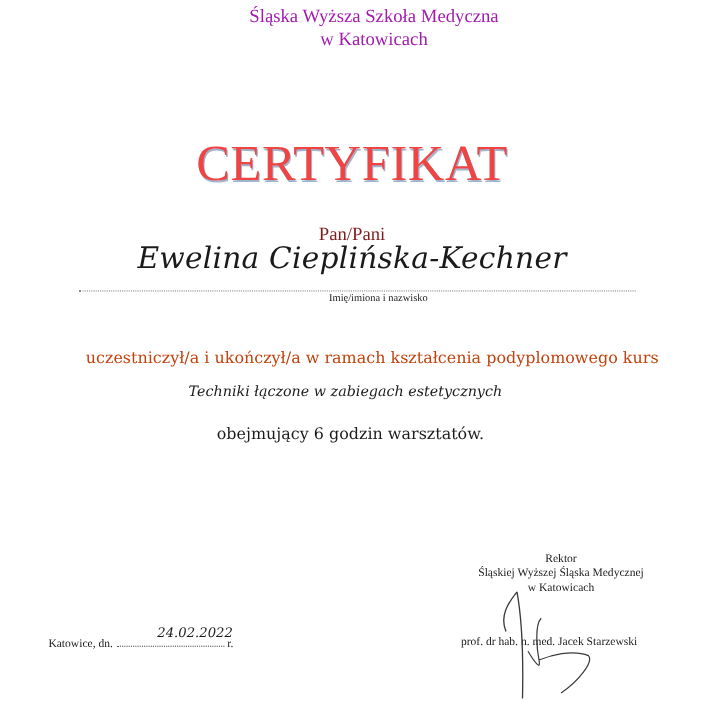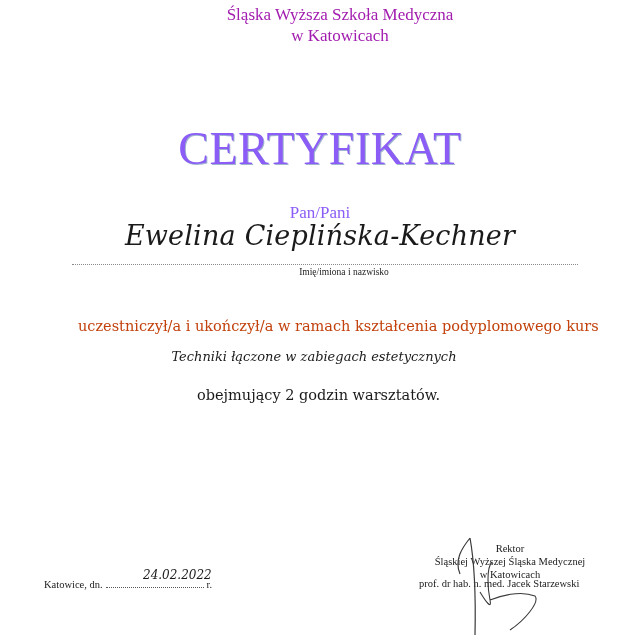--- a/index.html
+++ b/index.html
@@ -1,28 +1,28 @@
 <!DOCTYPE html>
 <html><head>
 <meta charset="utf-8">
 <style>
   html, body { margin: 0; padding: 0; background: #ffffff; }
   body { width: 640px; height: 640px; position: relative; overflow: hidden; font-family: "DejaVu Serif", serif; color: #1a1a1a; }
   .abs { position: absolute; }
   .center { left: 0; width: 640px; text-align: center; }
   .header { color: #a21caf; font-family: "Liberation Serif", serif; font-size: 17px; line-height: 19px; margin-left: 20px; }
-  .title { top: 122px; font-family: "Liberation Serif", serif; font-size: 46px; letter-spacing: 0.5px; color: #8b5cf6; text-shadow: 1px 1px 0 #9fb4cf; }
-  .panpani { top: 203px; font-family: "Liberation Serif", serif; font-size: 17px; color: #8b5cf6; }
+  .title { top: 122px; font-family: "Liberation Serif", serif; font-size: 46px; letter-spacing: 0.5px; color: #ef4444; text-shadow: 1px 1px 0 #9fb4cf; }
+  .panpani { top: 203px; font-family: "Liberation Serif", serif; font-size: 17px; color: #7f1d1d; }
   .name { top: 220px; font-family: "DejaVu Serif", serif; font-style: italic; font-size: 27px; color: #1a1a1a; letter-spacing: 0.2px; }
   .dotline { top: 264px; left: 72px; width: 506px; border-top: 1px dotted #8a8a8a; }
   .caption { top: 267px; font-family: "Liberation Serif", serif; font-size: 9.5px; color: #222; margin-left: 24px; }
   .body1 { top: 318px; font-family: "DejaVu Serif", serif; font-size: 14.5px; color: #c2410c; left: 78px; width: 560px; text-align: left; }
   .course { top: 349px; font-family: "DejaVu Serif", serif; font-style: italic; font-size: 13px; color: #1a1a1a; }
   .hours { top: 387px; font-family: "DejaVu Serif", serif; font-size: 14.5px; color: #1a1a1a; left: 197px; }
-  .rector { left: 400px; width: 220px; text-align: center; font-family: "Liberation Serif", serif; font-size: 10.5px; line-height: 13px; color: #1a1a1a; margin-top: 40px; }
+  .rector { left: 400px; width: 220px; text-align: center; font-family: "Liberation Serif", serif; font-size: 10.5px; line-height: 13px; color: #1a1a1a; }
   .place { top: 578px; left: 44px; font-family: "Liberation Serif", serif; font-size: 10.5px; color: #1a1a1a; }
   .date-dots { display: inline-block; width: 98px; border-bottom: 1px dotted #555; height: 9px; vertical-align: baseline; margin: 0 3px; }
   .date-val { top: 568px; left: 143px; font-family: "DejaVu Serif", serif; font-style: italic; font-size: 12px; color: #1a1a1a; }
   .signer { top: 578px; left: 419px; font-family: "Liberation Serif", serif; font-size: 10.5px; color: #1a1a1a; white-space: nowrap; }
   .signature { left: 440px; top: 530px; }
 </style>
 </head>
 <body>
 
 <div>
@@ -32,21 +32,21 @@
 
   <div class="abs center title">CERTYFIKAT</div>
 
   <div class="abs center panpani">Pan/Pani</div>
   <div class="abs center name">Ewelina Cieplińska-Kechner</div>
   <div class="abs dotline"></div>
   <div class="abs center caption">Imię/imiona i nazwisko</div>
 
   <div class="abs body1">uczestniczył/a i ukończył/a w ramach kształcenia podyplomowego kurs</div>
   <div class="abs center course" style="left:-6px;">Techniki łączone w zabiegach estetycznych</div>
-  <div class="abs hours">obejmujący 2 godzin warsztatów.</div>
+  <div class="abs hours">obejmujący 6 godzin warsztatów.</div>
 
   <div class="abs rector" style="top:502px;">Rektor</div>
   <div class="abs rector" style="top:515px;">Śląskiej Wyższej Śląska Medycznej</div>
   <div class="abs rector" style="top:528px;">w Katowicach</div>
 
   <div class="abs place">
     <span>Katowice, dn.</span><span class="date-dots"></span><span>r.</span>
   </div>
   <div class="abs date-val">24.02.2022</div>
 

